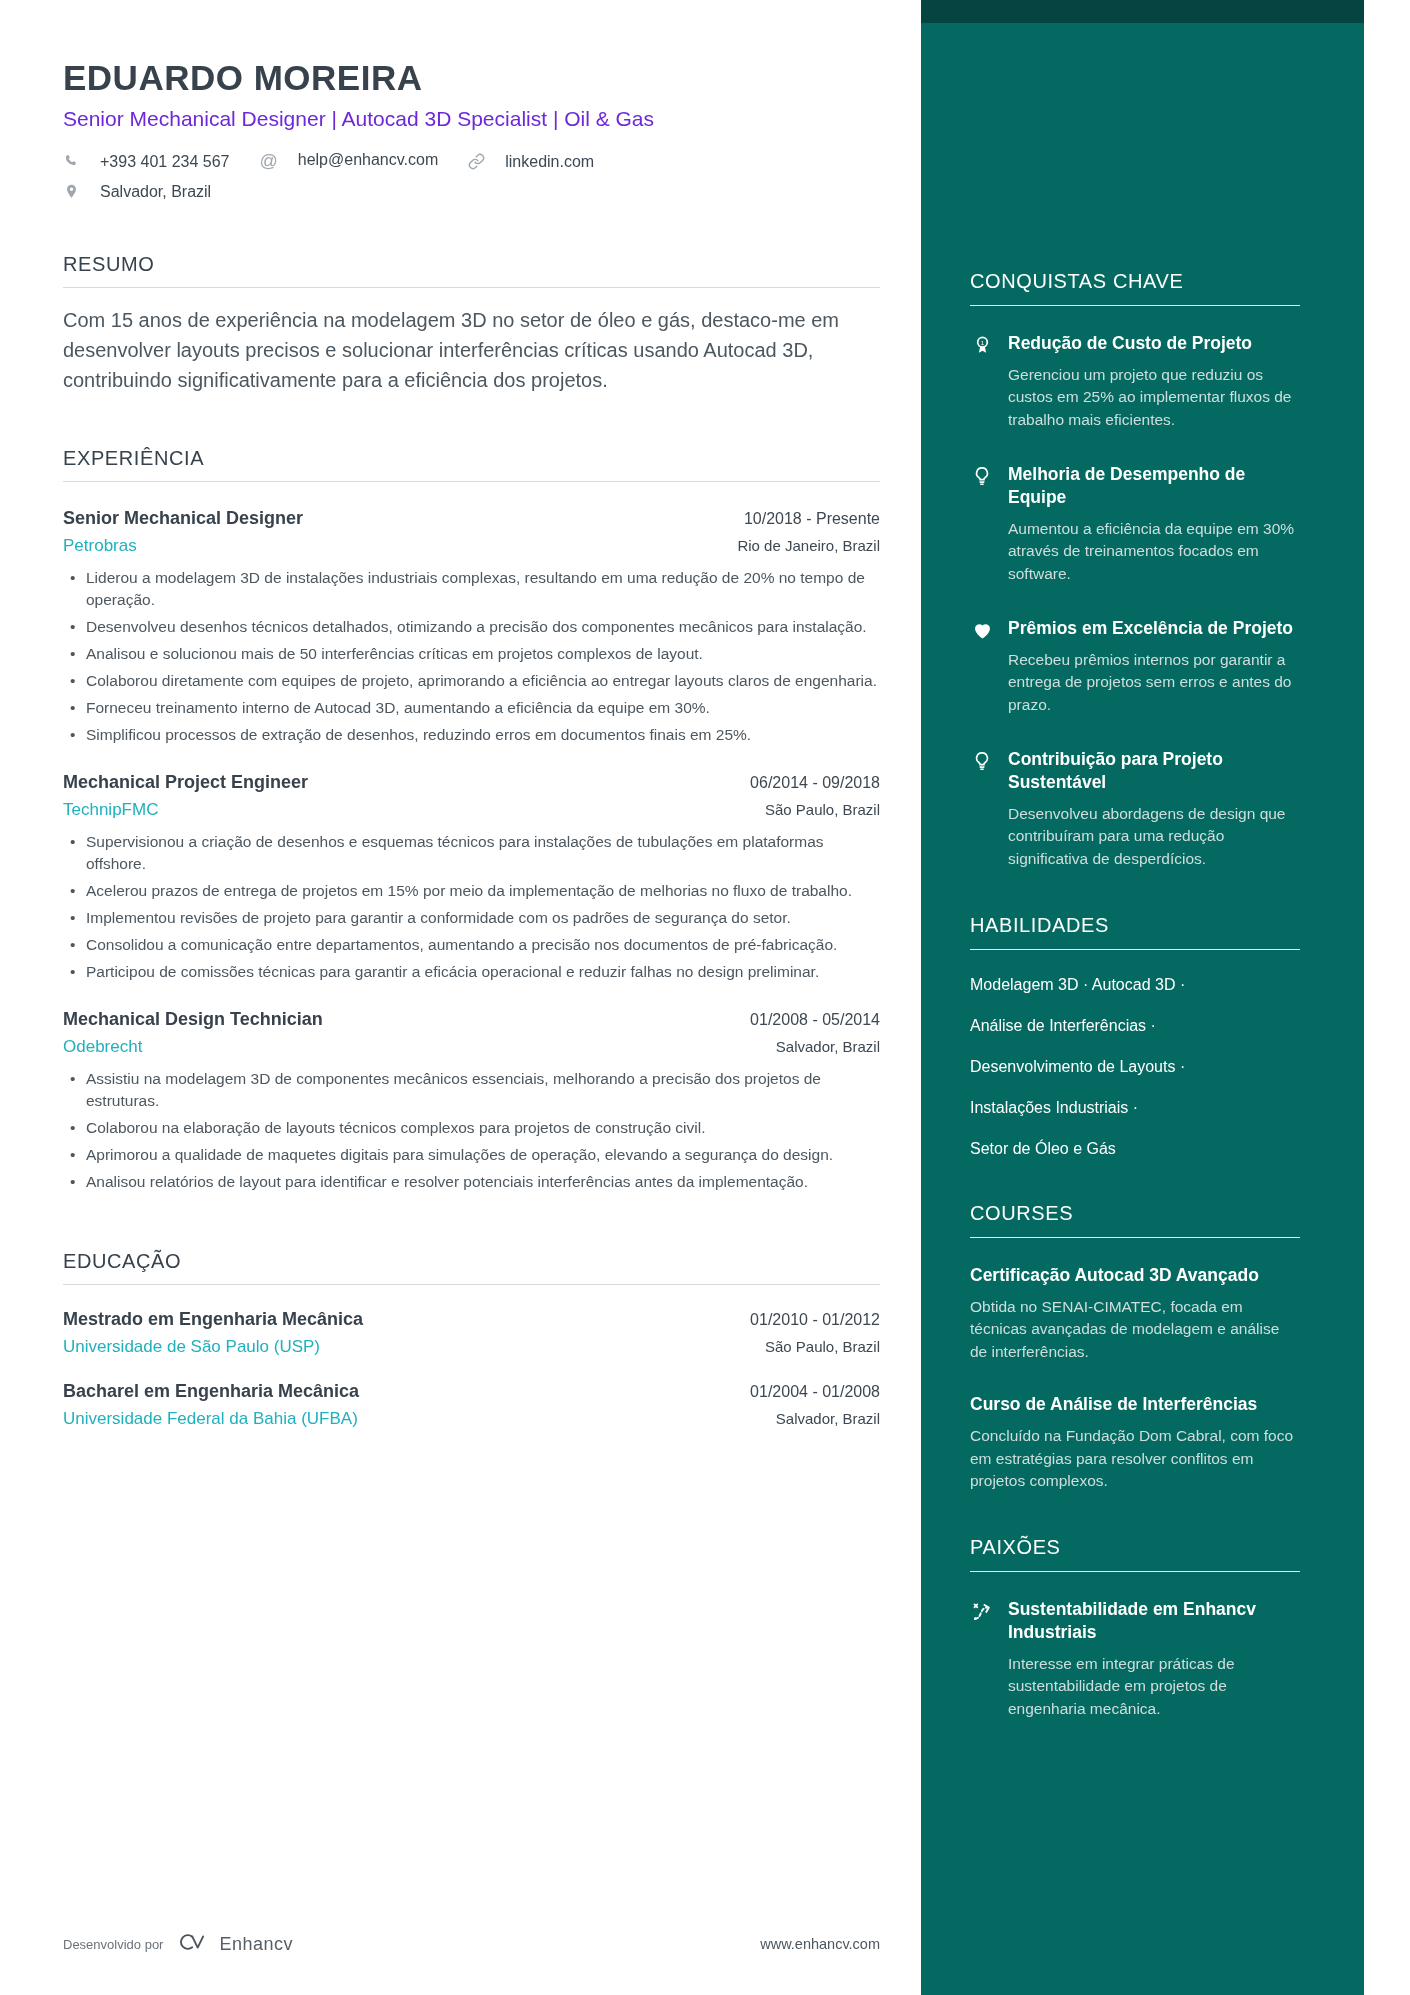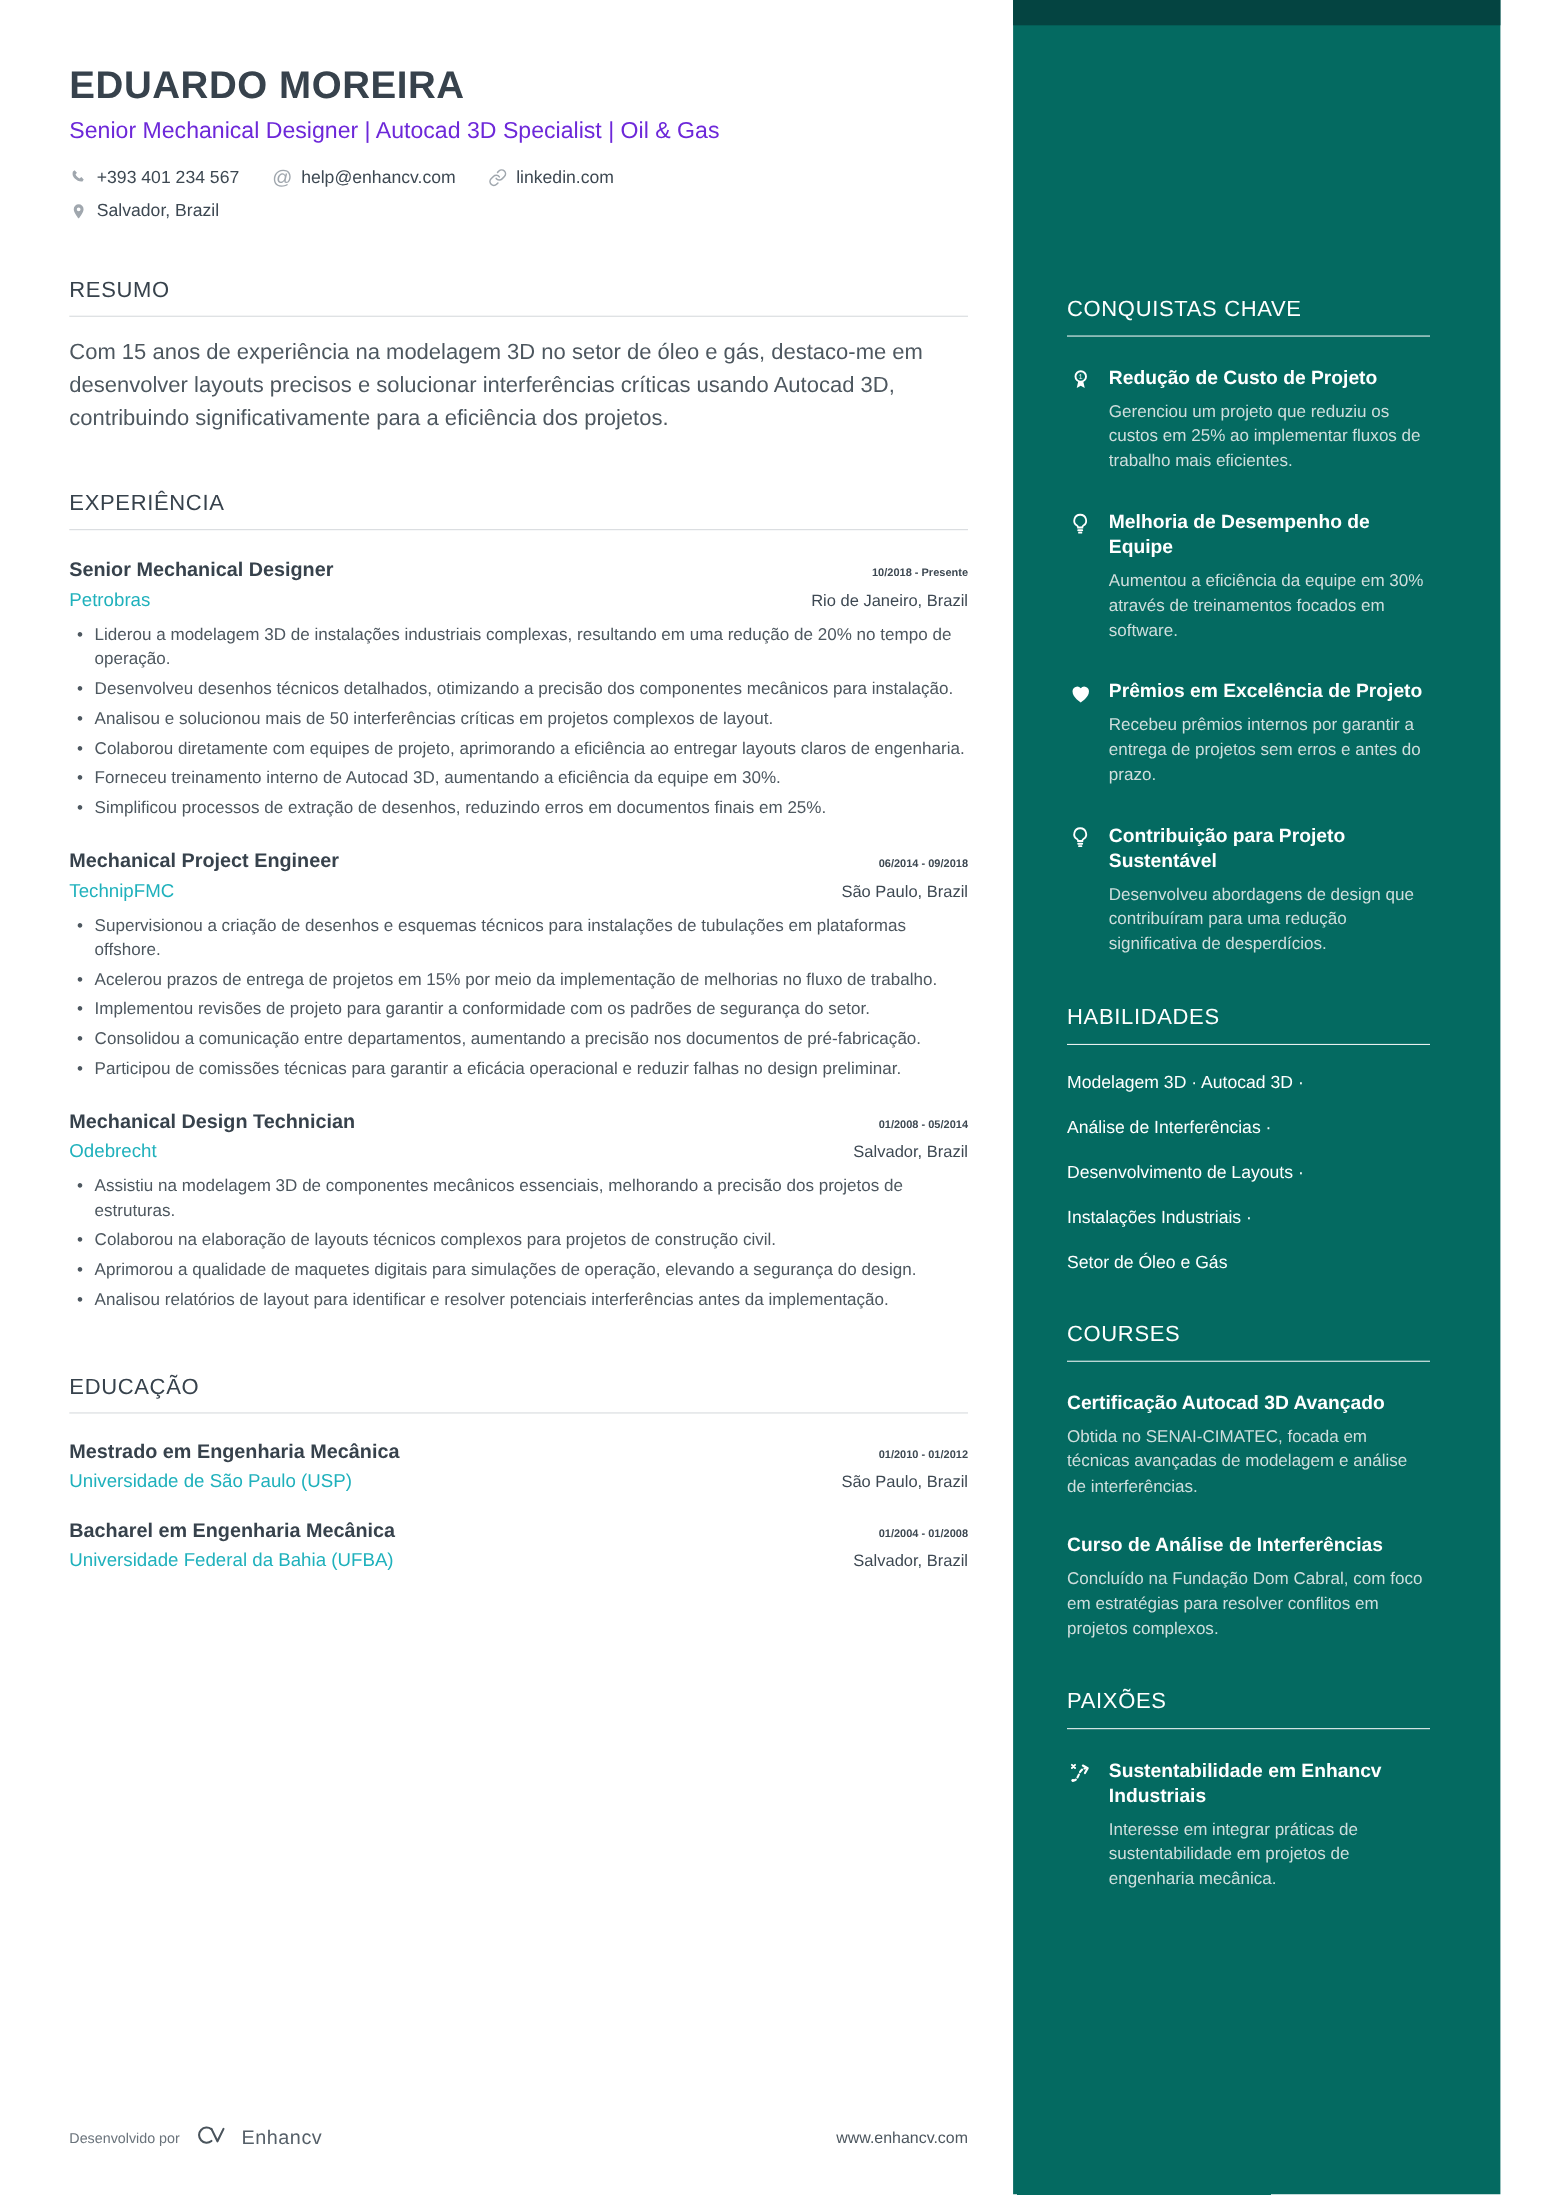--- a/index.html
+++ b/index.html
@@ -12,36 +12,36 @@
   }
   
   .main {
     width:921px; min-height:1995px;
     padding:58px 41px 38px 63px;
     display:flex; flex-direction:column;
   }
   .name { font-size:35px; font-weight:700; letter-spacing:.5px; color:#37424c; }
   .headline { margin-top:9px; font-size:21px; color:#6d28d9; }
   .contact-row { margin-top:20px; display:flex; align-items:center; gap:30px; font-size:16px; color:#3d4852; }
-  .contact-item { display:flex; align-items:center; gap:8px; }
+  .contact-item { display:flex; gap:20px; }
   .contact-item .g-ic { color:#a0a7ae; display:inline-flex; }
   .at-glyph { font-size:18px; color:#a0a7ae; font-weight:400; }
   .loc-row { margin-top:11px; }
 
   .section { margin-top:52px; }
   .sec-heading {
     font-size:20px; font-weight:400; letter-spacing:.6px; color:#37424c;
     padding-bottom:11px; border-bottom:1px solid #d8dbde;
   }
   .resumo-text { margin-top:17px; font-size:20px; line-height:1.5; color:#4d575f; }
 
   .job { margin-top:26px; }
   .job-row1 { display:flex; justify-content:space-between; align-items:baseline; }
   .job-title { font-size:18px; font-weight:600; color:#37424c; }
-  .job-dates { font-size:10px; color:#3d4852; white-space:nowrap;font-weight:bold; }
+  .job-dates { font-size:16px; color:#3d4852; white-space:nowrap; }
   .job-row2 { display:flex; justify-content:space-between; align-items:baseline; margin-top:7px; }
   .job-company { font-size:17px; color:#1fb1bc; }
   .job-loc { font-size:15px; color:#3d4852; white-space:nowrap; }
   ul.bullets { list-style:none; margin-top:11px; }
   ul.bullets li {
     position:relative; padding-left:23px; font-size:15.5px; line-height:1.42;
     color:#4d575f; margin-bottom:5px;
   }
   ul.bullets li::before { content:"•"; position:absolute; left:7px; top:0; color:#4d575f; }
 

